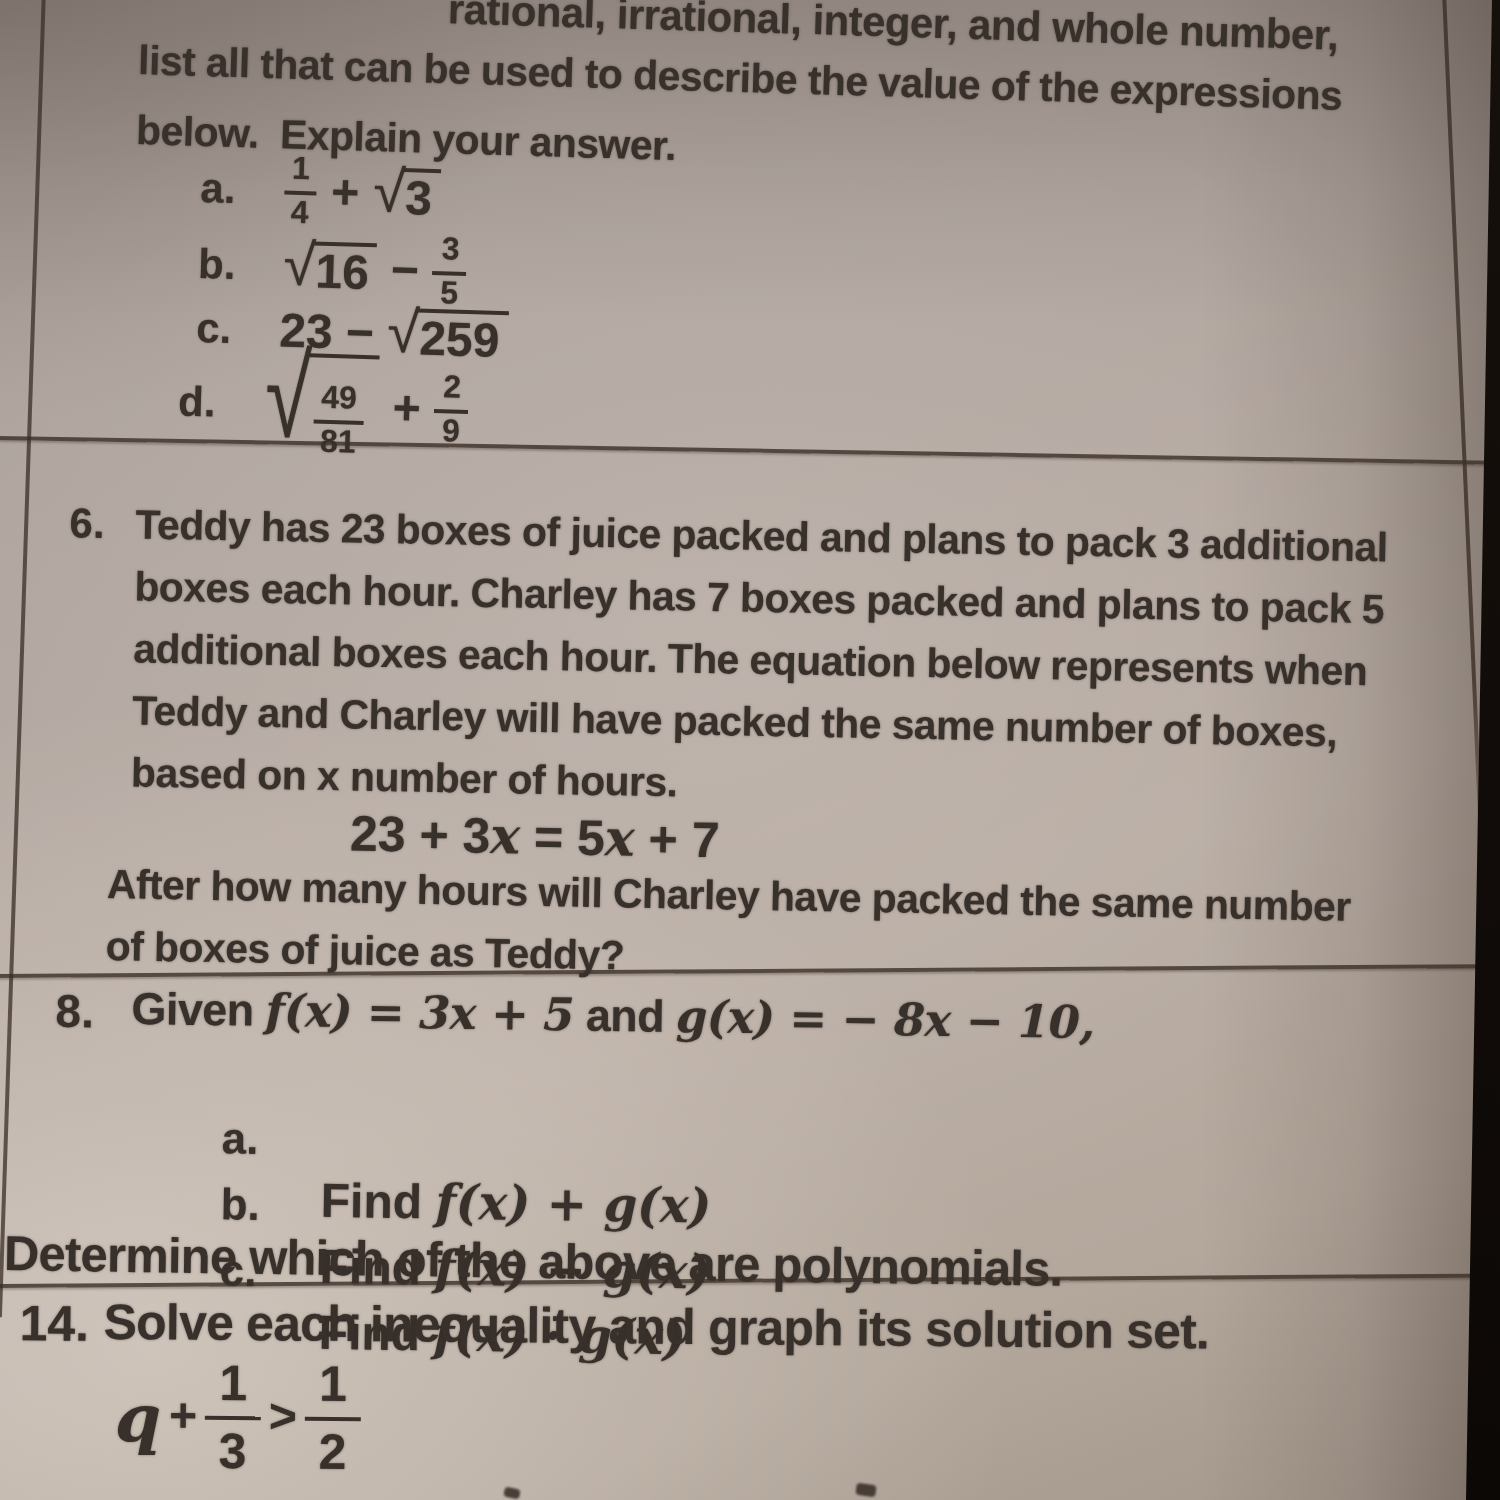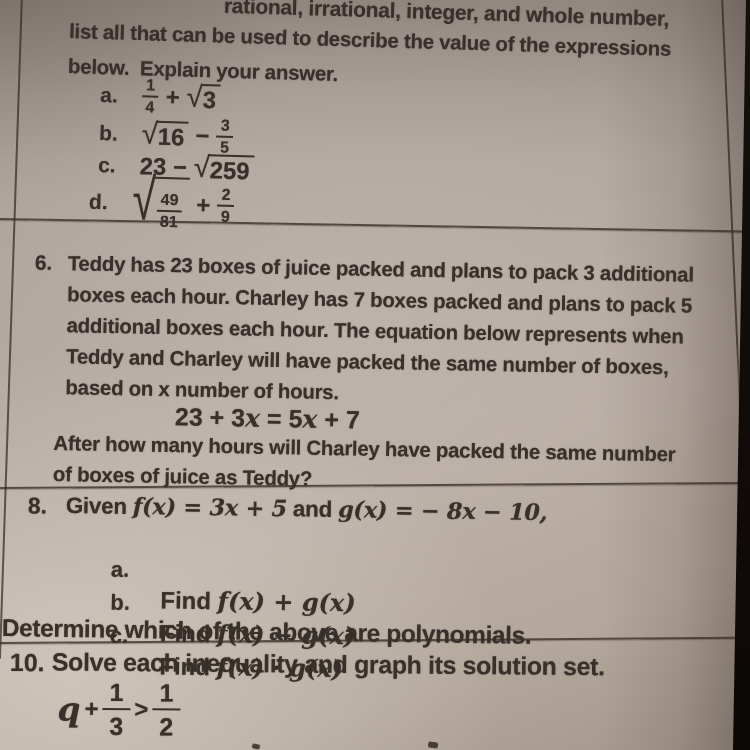--- a/index.html
+++ b/index.html
@@ -188,21 +188,21 @@
         <span class="body"><span>Find </span><span class="mi">f(x) − g(x)</span></span>
       </div>
       <div class="p8item p8-c">
         <span class="lbl">c.</span>
         <span class="body"><span>Find </span><span class="mi">f(x) · g(x)</span></span>
       </div>
       <div class="tline p8footer">Determine which of the above are polynomials.</div>
     </section>
 
     <section class="sec sec-p10">
-      <div class="pnum">10.</div>
+      <div class="pnum">14.</div>
       <div class="tline p10text">Solve each inequality and graph its solution set.</div>
       <div class="inequality">
         <span class="qvar">q</span>
         <span class="op">+</span>
         <span class="frac bfrac">
             <span class="num">1</span>
             <span class="den">3</span>
           </span>
         <span class="op">&gt;</span>
         <span class="frac bfrac">

